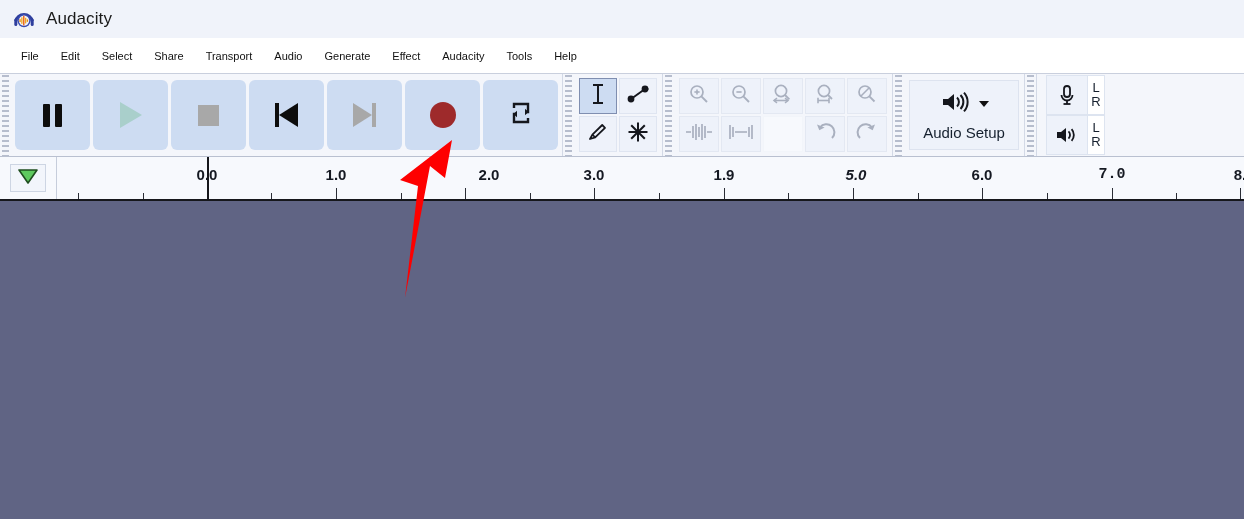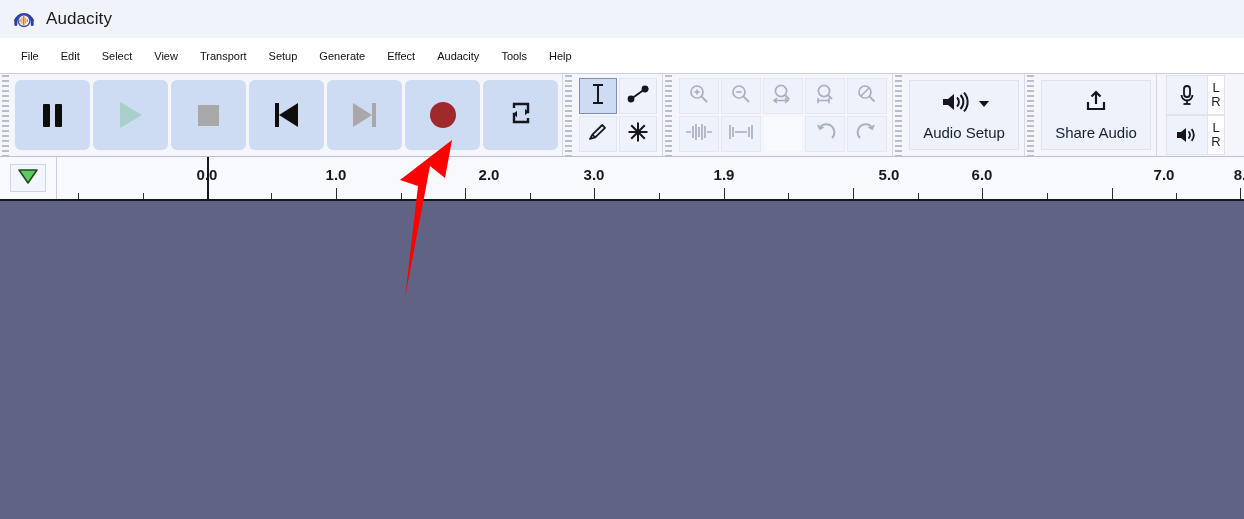--- a/index.html
+++ b/index.html
@@ -217,23 +217,23 @@
         <rect x="18.7" y="11.6" width="3.0" height="7.4" rx="1.5" fill="#2f3f9e"></rect>
       </svg>
     </span>
     <span class="app-title">Audacity</span>
   </div>
 
   <div class="menubar">
     <div class="menu-item">File</div>
     <div class="menu-item">Edit</div>
     <div class="menu-item">Select</div>
-    <div class="menu-item">View</div>
+    <div class="menu-item">Share</div>
     <div class="menu-item">Transport</div>
-    <div class="menu-item">Setup</div>
+    <div class="menu-item">Audio</div>
     <div class="menu-item">Generate</div>
     <div class="menu-item">Effect</div>
     <div class="menu-item">Audacity</div>
     <div class="menu-item">Tools</div>
     <div class="menu-item">Help</div>
   </div>
 
   <div class="toolbar-strip">
 
     <div class="tb">
@@ -438,32 +438,20 @@
             </svg>
           </span>
           <span class="caret-down"></span>
         </span>
         <span class="bigbtn-label">Audio Setup</span>
       </div>
     </div>
 
     <div class="tb">
       <div class="grip"></div>
-      <div class="bigbtn">
-        <span class="bigbtn-icrow">
-          <span>
-            <svg width="30" height="26" viewBox="0 0 30 26">
-              <line x1="15" y1="3" x2="15" y2="15" stroke="#15171d" stroke-width="2.2"></line>
-              <path d="M10.5 7.5 L15 3 L19.5 7.5" fill="none" stroke="#15171d" stroke-width="2.2"></path>
-              <path d="M7 13 V20 H23 V13" fill="none" stroke="#15171d" stroke-width="2.2"></path>
-            </svg>
-          </span>
-        </span>
-        <span class="bigbtn-label">Share Audio</span>
-      </div>
     </div>
 
     <div class="tb" style="border-right:none;">
       <div class="meter-grip"></div>
       <div class="meters">
         <div class="meter-row">
           <span class="meter-icon">
             <svg width="20" height="24" viewBox="0 0 20 24">
               <rect x="7" y="3" width="6" height="11" rx="3" fill="none" stroke="#15171d" stroke-width="1.8"></rect>
               <path d="M4.5 12 A5.5 5.5 0 0 0 15.5 12" fill="none" stroke="#15171d" stroke-width="1.8"></path>
@@ -519,25 +507,25 @@
         <div class="tick-label" style="left: 150px;">0.0</div>
         <div class="tick major" style="left: 279px;"></div>
         <div class="tick-label" style="left: 279px;">1.0</div>
         <div class="tick major" style="left: 408px;"></div>
         <div class="tick-label" style="left: 432px;">2.0</div>
         <div class="tick major" style="left: 537px;"></div>
         <div class="tick-label" style="left: 537px;">3.0</div>
         <div class="tick major" style="left: 667px;"></div>
         <div class="tick-label" style="left: 667px;">1.9</div>
         <div class="tick major" style="left: 796px;"></div>
-        <div class="tick-label" style="left: 832px;">5.0</div>
+        <div class="tick-label" style="left: 799px; font-style: italic;">5.0</div>
         <div class="tick major" style="left: 925px;"></div>
         <div class="tick-label" style="left: 925px;">6.0</div>
         <div class="tick major" style="left: 1055px;"></div>
-        <div class="tick-label" style="left: 1107px;">7.0</div>
+        <div class="tick-label" style="left: 1055px; font-family: Liberation Mono, monospace;">7.0</div>
         <div class="tick major" style="left: 1183px;"></div>
         <div class="tick-label" style="left: 1183px;">8.</div>
         <div class="playhead-line" style="left: 150px;"></div>
       </div>
   </div>
 
   <div class="trackarea"></div>
 
   <svg class="annot-arrow" width="1244" height="519">
     <polygon points="452,140 445,178 430,166 405,298 418,186 400,180" fill="#fe0000"></polygon>

